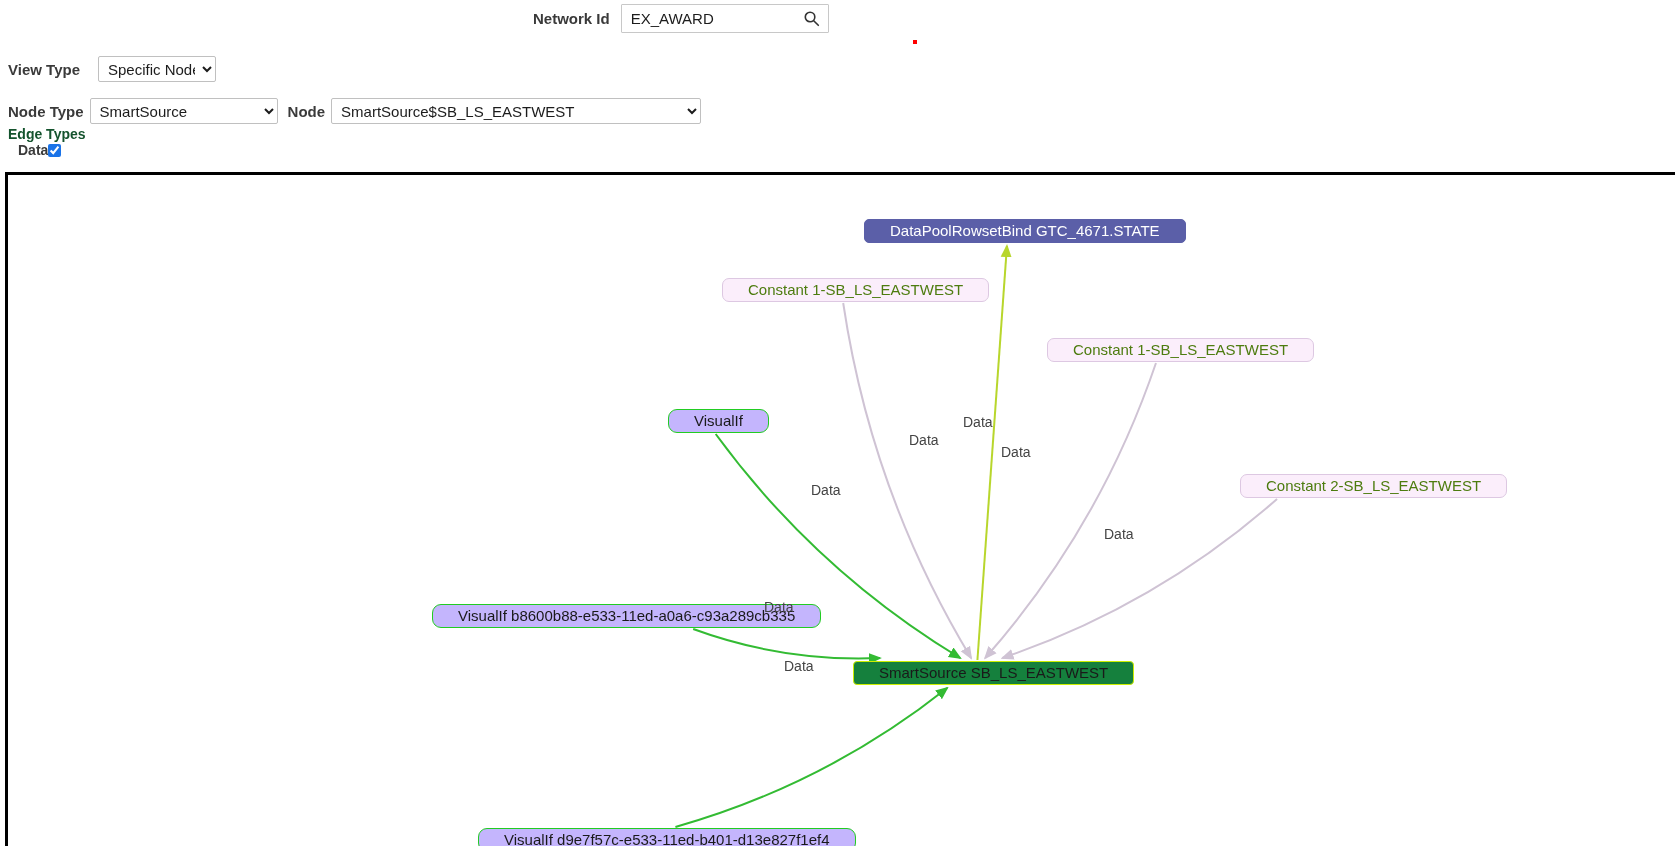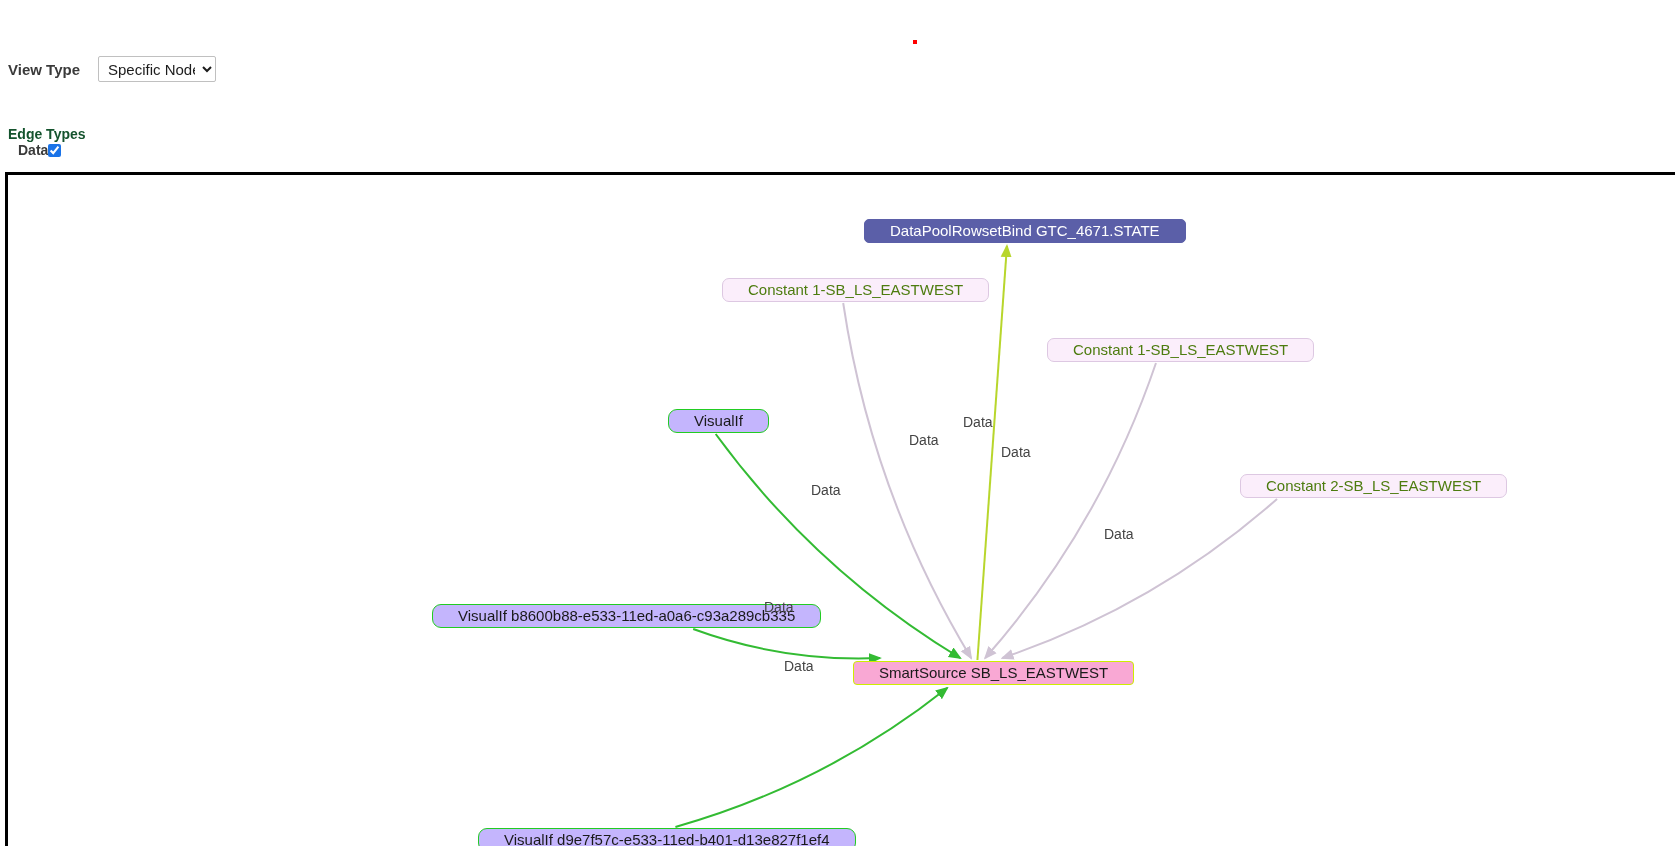--- a/index.html
+++ b/index.html
@@ -105,46 +105,70 @@
     white-space: nowrap;
     font-size: 15px;
     font-family: "Liberation Sans", sans-serif;
     height: 24px;
     padding: 0 25px;
     border-radius: 7px;
     line-height: 24px;
   }
   .n-constant { background: #fbeefb; border: 1.5px solid #ddc8e2; color: #4d7c0f; }
   .n-visualif { background: #c4b5fd; border: 1.5px solid #22cc22; color: #1a1a1a; border-radius: 9px; }
-  .n-smartsource { background: #f9a8d4; border: 1.5px solid #ccee00; color: #1a1a1a; border-radius: 4px; }
+  .n-smartsource { background: #15803d; border: 1.5px solid #ccee00; color: #1a1a1a; border-radius: 4px; }
   .n-datapool { background: #5b5fa8; border: 1.5px solid #5b5fa8; color: #ffffff; border-radius: 5px; }
 
   .edge-label {
     position: absolute;
     font-size: 14px;
     color: #444444;
     font-family: "Liberation Sans", sans-serif;
     white-space: nowrap;
   }
 </style>
 </head>
 <body>
 
 <div id="app">
 
+  <div class="netid-row">
+    <div class="netid-inner">
+      <span class="ctl-label">Network Id</span>
+      <div class="search-wrap">
+        <input type="text" value="EX_AWARD" style="">
+        <span class="search-ico">
+          <svg viewBox="0 0 20 20" width="17" height="17" fill="none" stroke="#333" stroke-width="1.9">
+            <circle cx="8.3" cy="8.3" r="5.6"></circle>
+            <line x1="12.6" y1="12.6" x2="18" y2="18" stroke-linecap="round"></line>
+          </svg>
+        </span>
+      </div>
+    </div>
+  </div>
 
   <div class="red-dot"></div>
 
   <div class="viewtype-row">
     <span class="ctl-label">View Type</span>
     <select class="sel sel-viewtype">
       <option>Specific Node</option>
     </select>
   </div>
 
+  <div class="nodetype-row">
+    <span class="ctl-label">Node Type</span>
+    <select class="sel sel-nodetype">
+      <option>SmartSource</option>
+    </select>
+    <span class="ctl-label" style="margin-left:4px;">Node</span>
+    <select class="sel sel-node">
+      <option>SmartSource$SB_LS_EASTWEST</option>
+    </select>
+  </div>
 
   <div class="edgetypes-block">
     <div class="edge-title">Edge Types</div>
     <label class="edge-item">
       <span>Data</span>
       <input type="checkbox" checked="" style="">
     </label>
   </div>
 
   <div id="canvas">

